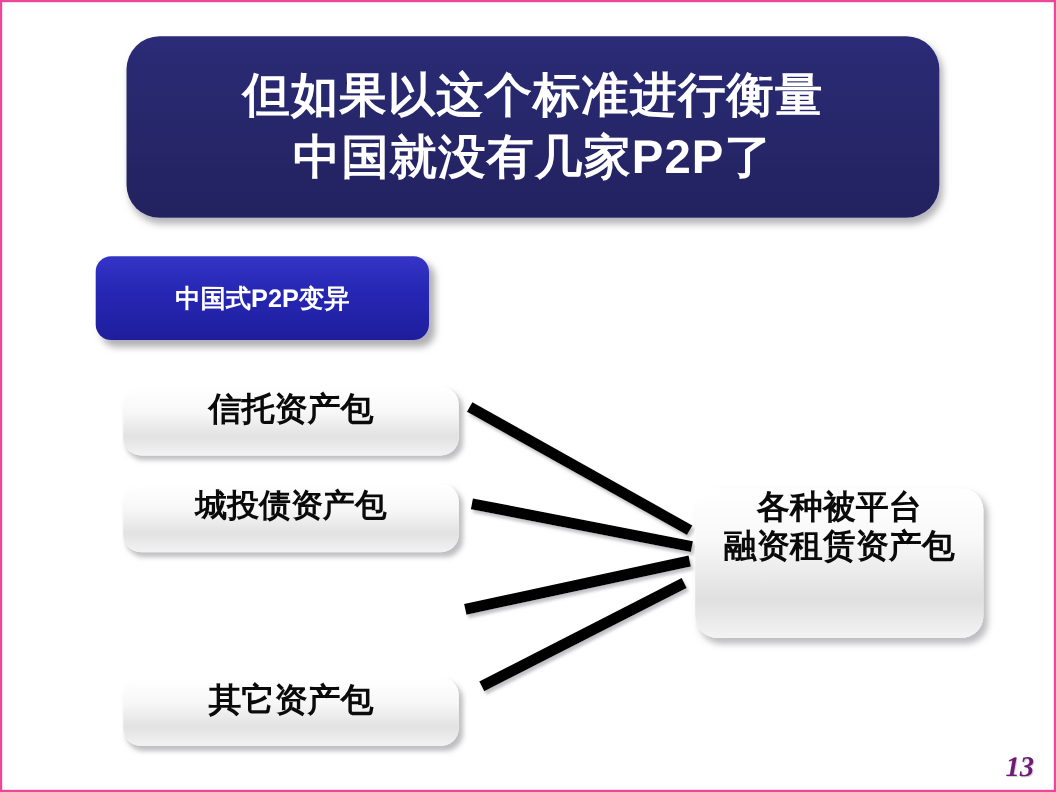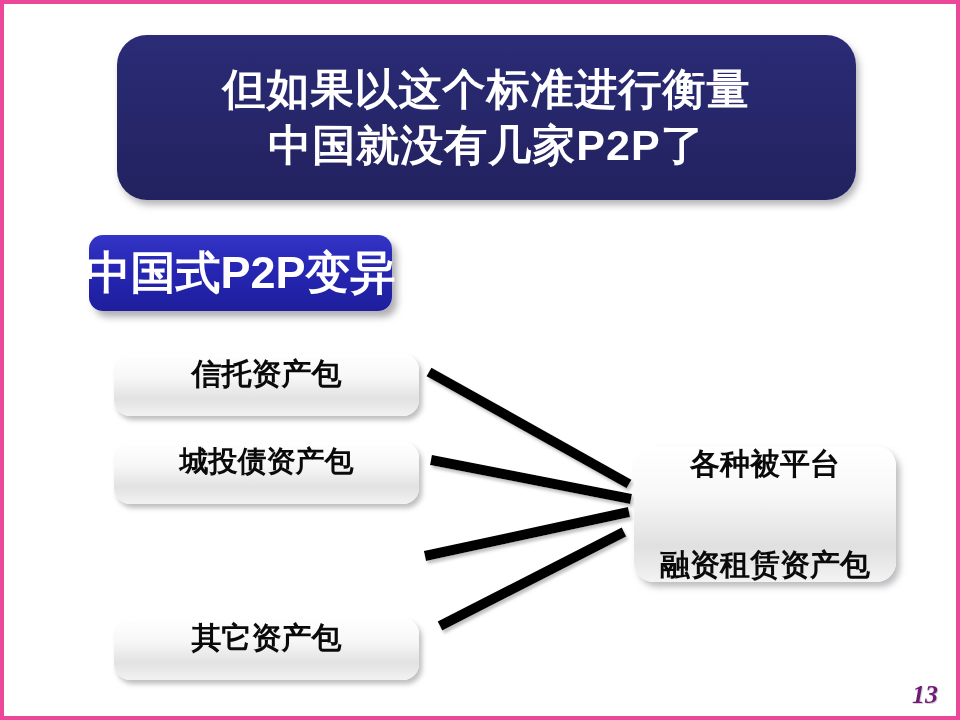--- a/index.html
+++ b/index.html
@@ -11,21 +11,21 @@
     font-family: "Liberation Sans", "DejaVu Sans", sans-serif;
   }
 
   #slide {
     position: relative;
     width: 960px;
     height: 720px;
     background: #ffffff;
     overflow: hidden;
     box-sizing: border-box;
-    border: 4px solid #ec4899;
+    border: 2px solid #ec4899;
     text-decoration: underline;
   }
 
   
   #title-banner {
     position: absolute;
     left: 113px;
     top: 31px;
     width: 739px;
     height: 165px;
@@ -59,21 +59,21 @@
     background: linear-gradient(180deg, #3434c6 0%, #2626b4 45%, #1e1e9c 100%);
     border-radius: 14px;
     box-shadow: 5px 6px 7px rgba(150,150,155,0.75);
     display: flex;
     align-items: center;
     justify-content: center;
     box-sizing: border-box;
   }
   #section-badge .badge-text {
     color: #ffffff;
-    font-size: 45px;
+    font-size: 23px;
     font-weight: bold;
     letter-spacing: 0px;
     white-space: nowrap;
   }
 
   
   .src-box {
     position: absolute;
     left: 110px;
     width: 305px;
@@ -109,21 +109,21 @@
     top: 442px;
     width: 262px;
     height: 136px;
     border-radius: 20px;
     background: linear-gradient(180deg, #ffffff 0%, #f8f8f8 35%, #e0e0e0 74%, #f3f3f3 100%);
     box-shadow: 4px 5px 6px rgba(150,150,155,0.62),
                 inset 0 1px 0 rgba(255,255,255,0.95);
     display: flex;
     flex-direction: column;
     align-items: center;
-    justify-content: space-between;
+    justify-content: flex-start;
     box-sizing: border-box;
   }
   #target-box .target-line {
     color: #0a0a0a;
     font-size: 30px;
     font-weight: bold;
     line-height: 1.18;
     white-space: nowrap;
   }
 

